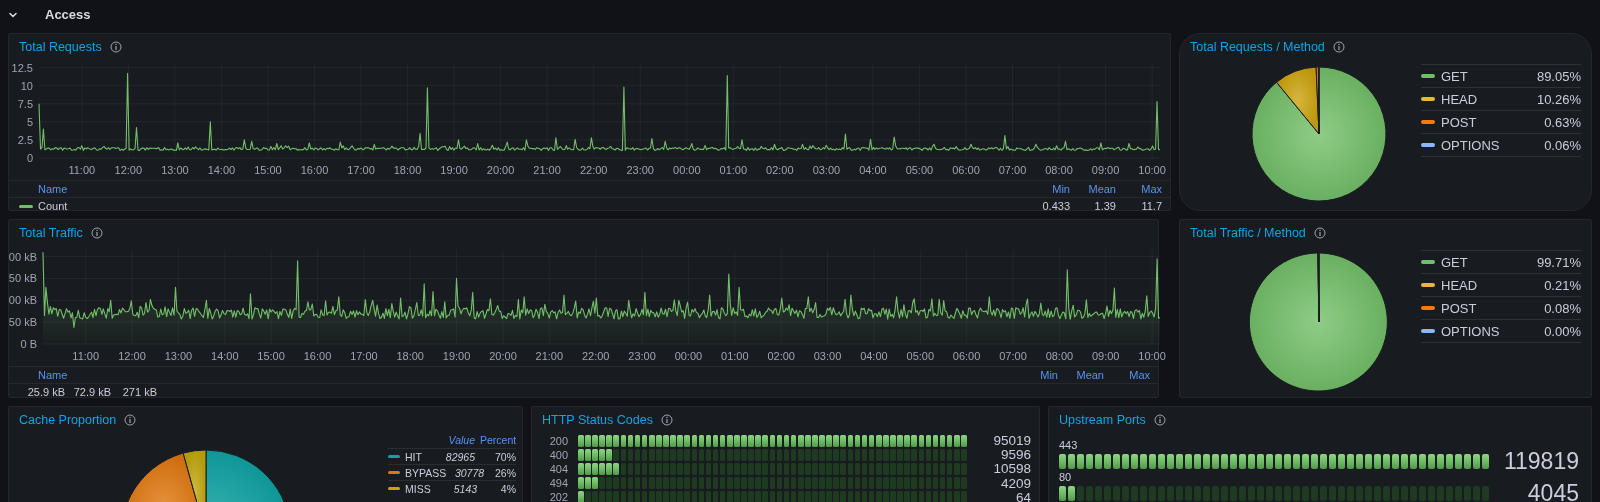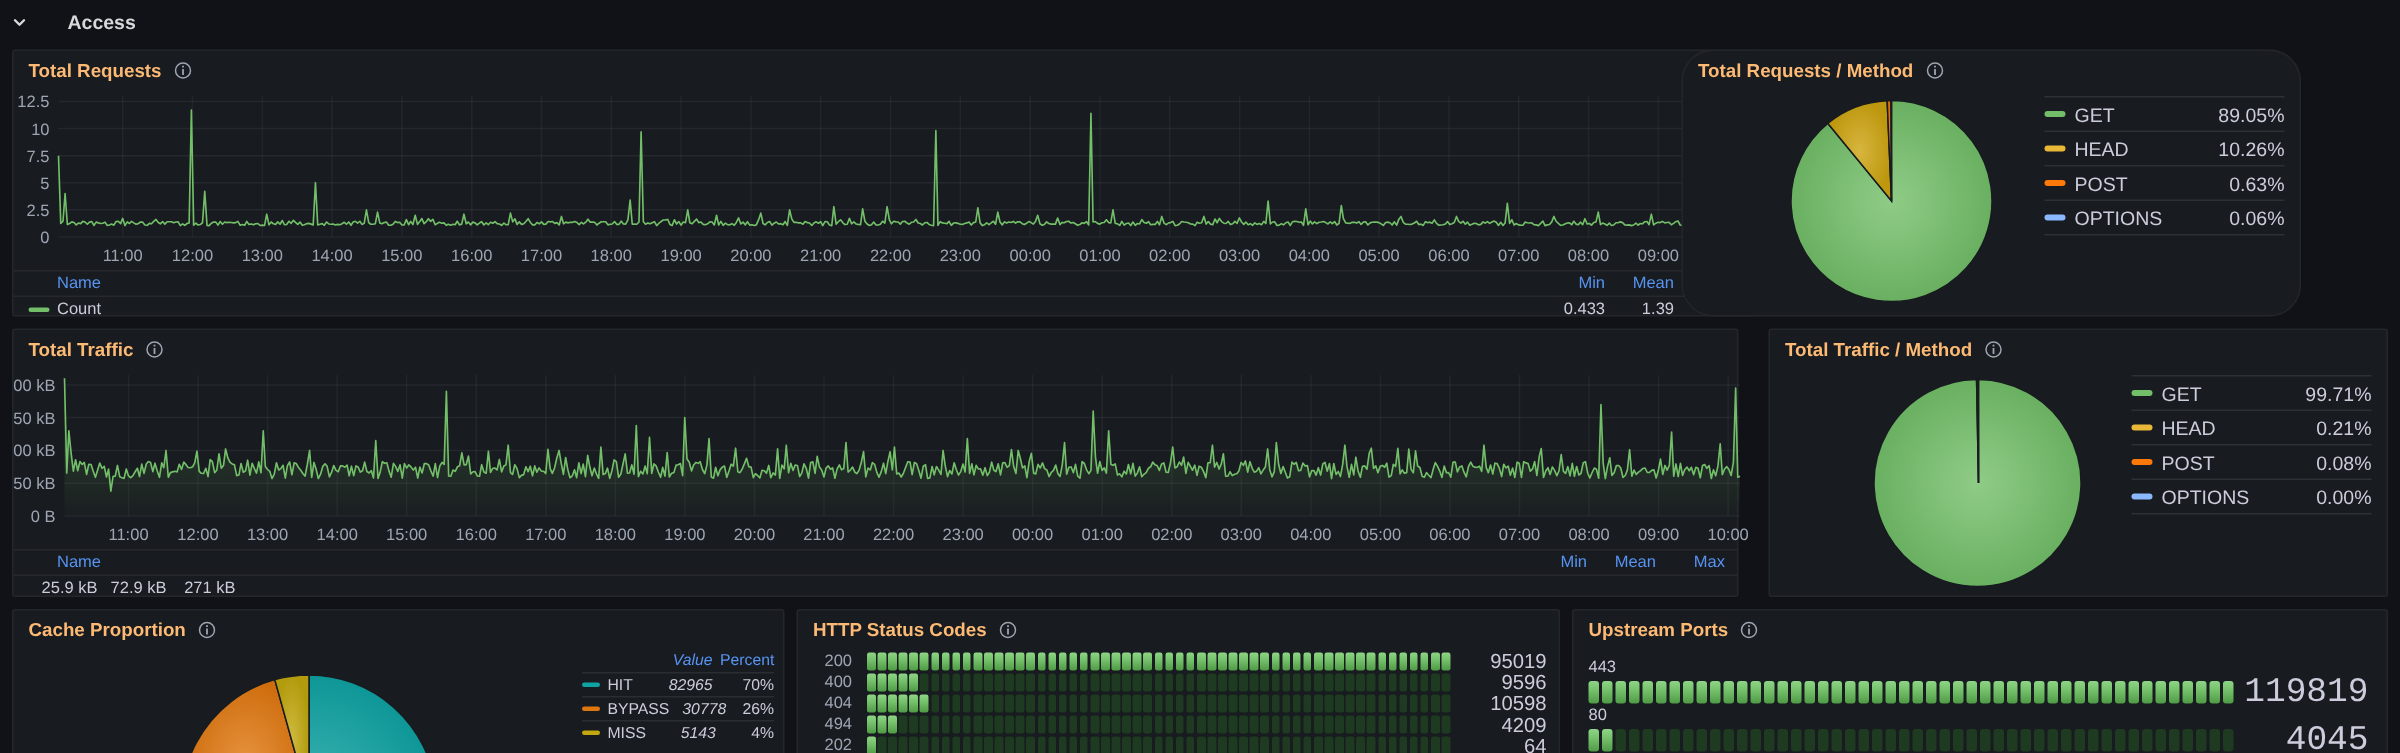--- a/index.html
+++ b/index.html
@@ -1,19 +1,19 @@
 <!DOCTYPE html>
 <html><head>
 <meta charset="utf-8">
 <style>
   html,body{margin:0;padding:0;width:1600px;height:502px;overflow:hidden;background:#111217;
     font-family:"Liberation Sans",sans-serif;position:relative;}
   .panel{position:absolute;background:#181B1F;border:1px solid #23262B;border-radius:2px;box-sizing:border-box;}
   .panel-header{display:flex;align-items:center;height:26px;padding:0 10px;gap:8px;}
-  .panel-title{font-size:12.5px;font-weight:700;color:#fdba74;white-space:nowrap;}
+  .panel-title{font-size:12.5px;font-weight:400;color:#0ea5e9;white-space:nowrap;}
   .info-icon{display:flex;color:#9DA5B3;}
   .section-header{position:absolute;top:7px;left:8px;display:flex;align-items:center;gap:27px;cursor:pointer;text-align:right;}
   .section-title{font-size:13px;font-weight:700;color:#D8D9DA;}
   .tick{font-size:11px;fill:#9DA5B3;}
   .chart-svg{position:absolute;left:0;top:26px;}
   
   .ts-legend{position:absolute;left:0;right:0;top:146px;}
   .ts-lrow{display:flex;align-items:center;height:16px;padding:0 8px 0 10px;font-size:11px;}
   .ts-lrow.hdr{color:#5794F2;font-weight:500;border-top:1px solid rgba(204,204,220,0.08);border-bottom:1px solid rgba(204,204,220,0.08);}
   .name-col{flex:1;display:flex;align-items:center;gap:5px;}
@@ -45,21 +45,21 @@
   .lcd-code{width:26px;text-align:right;font-size:11px;color:#9DA5B3;margin-right:10px;flex:none;}
   .lcd-cells{display:flex;gap:1.5px;flex:none;}
   .lcd-cell{width:5.6px;height:12px;border-radius:1.5px;background:#1E3A20;flex:none;}
   .lit{background:linear-gradient(180deg,#8ED586,#73BF69 45%,#4E9A45) !important;}
   .lcd-value{flex:1;text-align:right;font-size:13.5px;color:#CCCCDC;}
   .up-group{position:absolute;left:10px;right:12px;}
   .up-label{font-size:11px;color:#CCCCDC;height:12px;margin-bottom:2px;}
   .up-bar{display:flex;align-items:center;}
   .up-cells{display:flex;gap:2px;flex:none;}
   .up-cell{width:7px;height:15px;border-radius:2px;background:#1E3A20;flex:none;}
-  .up-value{flex:1;text-align:right;font-size:23px;color:#CCCCDC;line-height:16px;font-family:Liberation Mono, monospace;}
+  .up-value{flex:1;text-align:right;font-size:23px;color:#CCCCDC;line-height:16px;}
 </style>
 </head>
 <body>
 
 <div class="section-header">
   <svg width="10" height="10" viewBox="0 0 10 10">
     <polyline points="2,3.5 5,6.5 8,3.5" fill="none" stroke="#D8D9DA" stroke-width="1.6" stroke-linecap="round" stroke-linejoin="round"></polyline>
   </svg>
   <span class="section-title">Access</span>
 </div>
@@ -150,21 +150,21 @@
         <span class="series-marker"></span>
         <span class="series-label">Count</span>
       </div>
       <div class="stat-col">0.433</div>
       <div class="stat-col">1.39</div>
       <div class="stat-col">11.7</div>
     </div>
   </div>
 </div>
 
-<div class="panel" style="left:1121px;top:33px;width:413px;height:178px;border-radius:21px;">
+<div class="panel" style="left:1179px;top:33px;width:413px;height:178px;border-radius:21px;">
   <div class="panel-header">
     <span class="panel-title">Total Requests / Method</span>
     <span class="info-icon">
         <svg width="12" height="12" viewBox="0 0 12 12">
           <circle cx="6" cy="6" r="5" fill="none" stroke="#9DA5B3" stroke-width="1"></circle>
           <rect x="5.4" y="5" width="1.2" height="4" fill="#9DA5B3"></rect>
           <rect x="5.4" y="2.8" width="1.2" height="1.2" fill="#9DA5B3"></rect>
         </svg>
       </span>
   </div>

